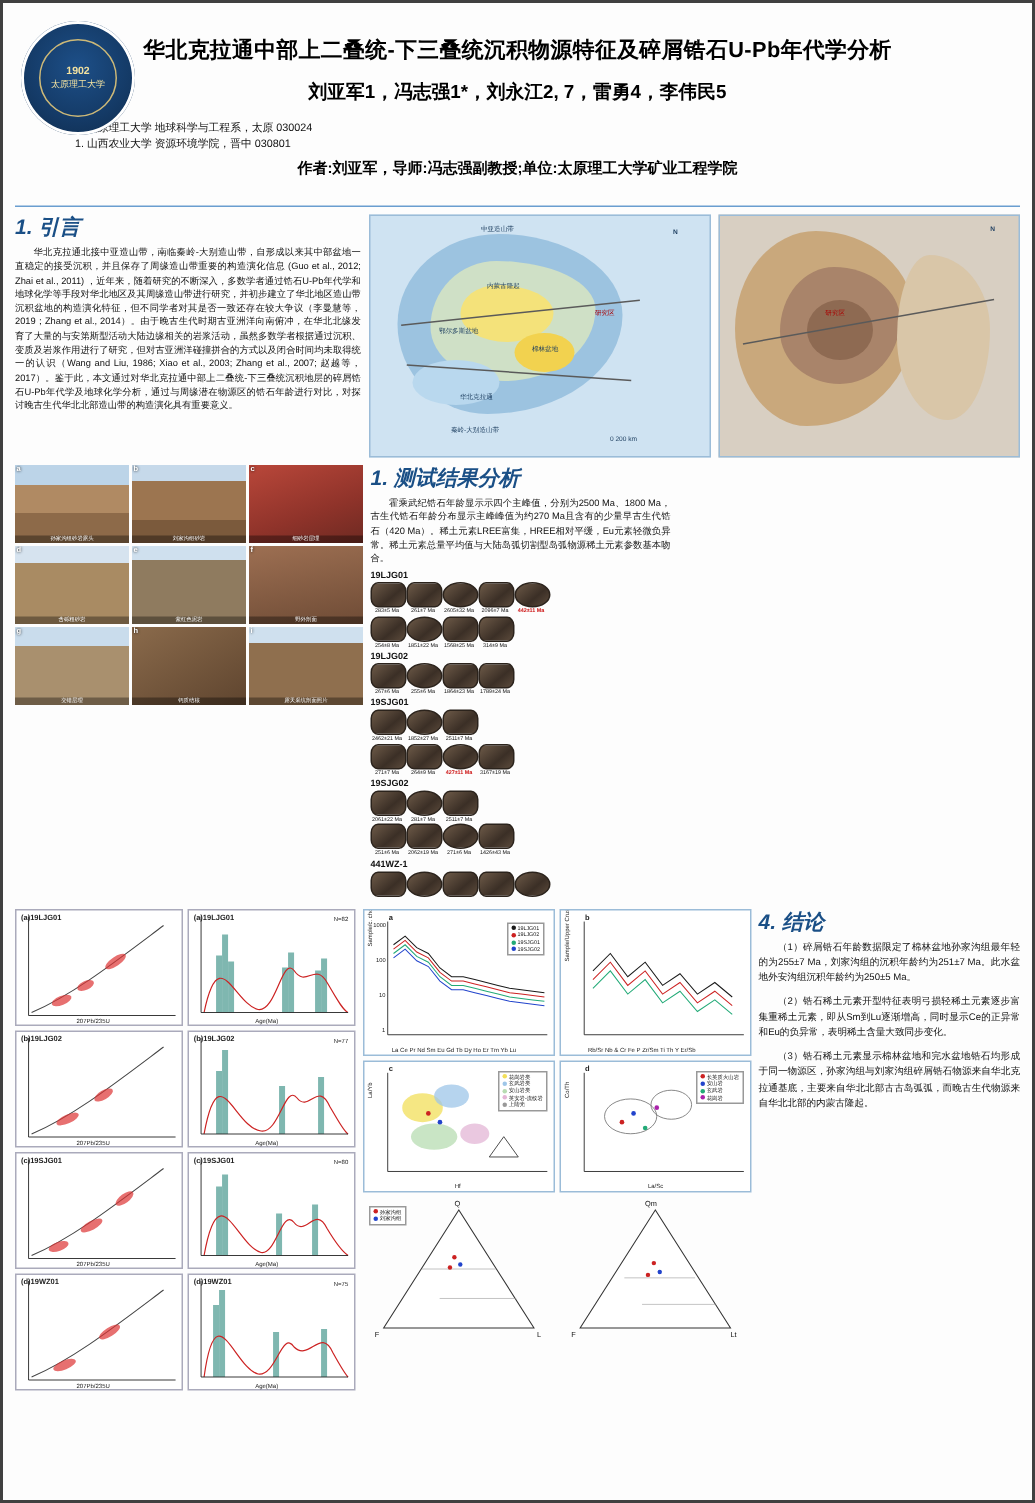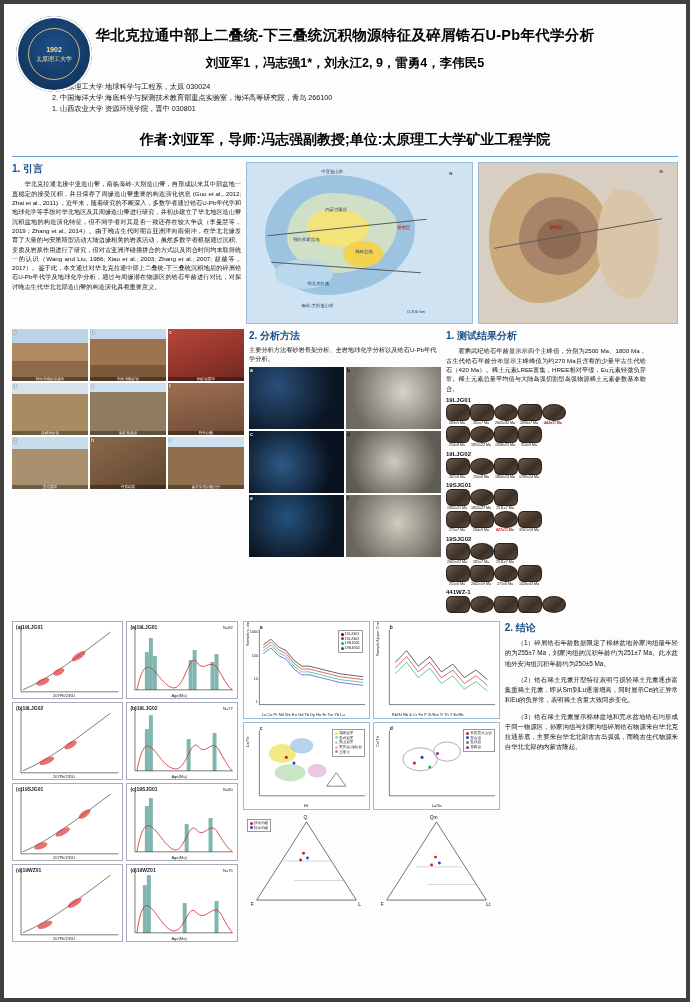--- a/index.html
+++ b/index.html
@@ -7,21 +7,21 @@
     width:690px;height:1002px;
     background:#ffffff;
     font-family:"Liberation Sans","DejaVu Sans",sans-serif;
     color:#111;
     overflow:hidden;
   }
   .poster{
     position:relative;
     width:690px;height:1002px;
     box-sizing:border-box;
-    border:4px solid #404040;
+    border:2px solid #404040;
     background:#fdfdfd;
     padding:6px 8px;
   }
   
   .header{
     position:relative;
     min-height:125px;
     text-align:center;
   }
   .logo{
@@ -48,28 +48,28 @@
   .authors{
     font-size:12.5px;font-weight:bold;margin-top:10px;color:#000;
   }
   .affil{
     margin-top:9px;
     font-size:7.2px;line-height:1.55;
     text-align:left;
     padding-left:40px;color:#111;
   }
   .byline{
-    margin-top:17px;font-size:14px;font-weight:bold;
+    margin-top:4px;font-size:10px;font-weight:bold;
     text-align:center;color:#000;
     padding-bottom:3px;
   }
   .hr{border:0;border-top:1px solid #6a9ed0;margin:4px 0 5px;}
   
   .sec-title{
-    font-size:10px;font-weight:bold;color:#1a4f86;margin:0 0 3px 0;
+    font-size:14px;font-weight:bold;color:#1a4f86;margin:0 0 3px 0;font-style:italic;
   }
   
   .row-top{display:flex;gap:5px;align-items:flex-start;}
   .col-intro{width:232px;}
   .intro-text{
     font-size:6.2px;line-height:1.5;text-align:justify;color:#111;
     text-indent:2em;
   }
   .map-big{
     width:228px;height:160px;position:relative;overflow:hidden;
@@ -137,24 +137,23 @@
 <div class="poster">
 
   <div class="header">
     <div class="logo">
       <div class="inner">
         <span class="yr">1902</span>
         <span class="cn">太原理工大学</span>
       </div>
     </div>
     <div class="title">华北克拉通中部上二叠统-下三叠统沉积物源特征及碎屑锆石U-Pb年代学分析</div>
-    <div class="authors">刘亚军1，冯志强1*，刘永江2, 9，雷勇4，李伟民5</div>
+    <div class="authors">刘亚军1，冯志强1*，刘永江2, 7，雷勇4，李伟民5</div>
     <div class="affil">
       <div>1. 太原理工大学 地球科学与工程系，太原 030024</div>
-      <div>2. 中国海洋大学 海底科学与探测技术教育部重点实验室，海洋高等研究院，青岛 266100</div>
       <div>1. 山西农业大学 资源环境学院，晋中 030801</div>
     </div>
     <div class="byline">作者:刘亚军，导师:冯志强副教授;单位:太原理工大学矿业工程学院</div>
   </div>
   <hr class="hr">
 
   <div class="row-top">
     <div class="col-intro">
       <div class="sec-title">1. 引言</div>
       <div class="intro-text">华北克拉通北接中亚造山带，南临秦岭-大别造山带，自形成以来其中部盆地一直稳定的接受沉积，并且保存了周缘造山带重要的构造演化信息 (Guo et al., 2012; Zhai et al., 2011) ，近年来，随着研究的不断深入，多数学者通过锆石U-Pb年代学和地球化学等手段对华北地区及其周缘造山带进行研究，并初步建立了华北地区造山带沉积盆地的构造演化特征，但不同学者对其是否一致还存在较大争议（李曼慧等，2019；Zhang et al., 2014）。由于晚古生代时期古亚洲洋向南俯冲，在华北北缘发育了大量的与安第斯型活动大陆边缘相关的岩浆活动，虽然多数学者根据通过沉积、变质及岩浆作用进行了研究，但对古亚洲洋碰撞拼合的方式以及闭合时间均未取得统一的认识（Wang and Liu, 1986; Xiao et al., 2003; Zhang et al., 2007; 赵越等，2017）。鉴于此，本文通过对华北克拉通中部上二叠统-下三叠统沉积地层的碎屑锆石U-Pb年代学及地球化学分析，通过与周缘潜在物源区的锆石年龄进行对比，对探讨晚古生代华北北部造山带的构造演化具有重要意义。</div>
@@ -226,44 +225,20 @@
           <span class="tag">h</span>
           <span class="cap">钙质结核</span>
         </div>
         <div class="ph" style="background:linear-gradient(180deg,#cfe0ee 0 20%,#8f6f4e 20% 100%);">
           <span class="tag">i</span>
           <span class="cap">露天采坑剖面照片</span>
         </div>
       </div>
     </div>
 
-    <div class="col-micro">
-      <div class="sec-title">2. 分析方法</div>
-      <div style="font-size:6.2px;line-height:1.45;margin-bottom:3px;">主要分析方法有砂岩骨架分析、全岩地球化学分析以及锆石U-Pb年代学分析。</div>
-      <div class="micro-grid">
-        <div class="mi" style="background:radial-gradient(circle at 30% 30%,#2a4f7a,#0b1624 70%);">
-          <span class="tag">a</span>
-        </div>
-        <div class="mi" style="background:radial-gradient(circle at 60% 40%,#d8d3c8,#6d6a62 75%);">
-          <span class="tag" style="color:#111;">b</span>
-        </div>
-        <div class="mi" style="background:radial-gradient(circle at 35% 55%,#2e5a86,#091220 70%);">
-          <span class="tag">c</span>
-        </div>
-        <div class="mi" style="background:radial-gradient(circle at 50% 50%,#cfcabe,#5f5c55 78%);">
-          <span class="tag" style="color:#111;">d</span>
-        </div>
-        <div class="mi" style="background:radial-gradient(circle at 40% 35%,#26517d,#0a1420 72%);">
-          <span class="tag">e</span>
-        </div>
-        <div class="mi" style="background:radial-gradient(circle at 55% 45%,#d2ccbf,#6a665e 78%);">
-          <span class="tag" style="color:#111;">f</span>
-        </div>
-      </div>
-    </div>
 
     <div class="col-zircon">
       <div class="sec-title">1. 测试结果分析</div>
       <div class="results-text" style="margin-bottom:4px;">霍乘武纪锆石年龄显示示四个主峰值，分别为2500 Ma、1800 Ma，古生代锆石年龄分布显示主峰峰值为约270 Ma且含有的少量早古生代锆石（420 Ma）。稀土元素LREE富集，HREE相对平缓，Eu元素轻微负异常。稀土元素总量平均值与大陆岛弧切割型岛弧物源稀土元素参数基本吻合。</div>
 
       <div class="zbox">
         <div class="zlabel">19LJG01</div>
         <div class="zrow">
           <div class="zg">
               <div class="zgrain"></div>
@@ -653,21 +628,21 @@
             <circle cx="60" cy="52" r="1.5" fill="#c22"></circle>
             <text x="58" y="5" font-size="5" fill="#111">Qm</text>
             <text x="8" y="94" font-size="5" fill="#111">F</text>
             <text x="116" y="94" font-size="5" fill="#111">Lt</text>
           </svg>
         </div>
       </div>
     </div>
 
     <div class="col-conc">
-      <div class="sec-title">2. 结论</div>
+      <div class="sec-title">4. 结论</div>
       <div class="conc-text">
         <p>（1）碎屑锆石年龄数据限定了棉林盆地孙家沟组最年轻的为255±7 Ma，刘家沟组的沉积年龄约为251±7 Ma。此水盆地外安沟组沉积年龄约为250±5 Ma。</p>
         <p>（2）锆石稀土元素开型特征表明弓损轻稀土元素逐步富集重稀土元素，即从Sm到Lu逐渐增高，同时显示Ce的正异常和Eu的负异常，表明稀土含量大致同步变化。</p>
         <p>（3）锆石稀土元素显示棉林盆地和完水盆地锆石均形成于同一物源区，孙家沟组与刘家沟组碎屑锆石物源来自华北克拉通基底，主要来自华北北部古古岛弧弧，而晚古生代物源来自华北北部的内蒙古隆起。</p>
       </div>
     </div>
   </div>
 </div>
 
 </body></html>

